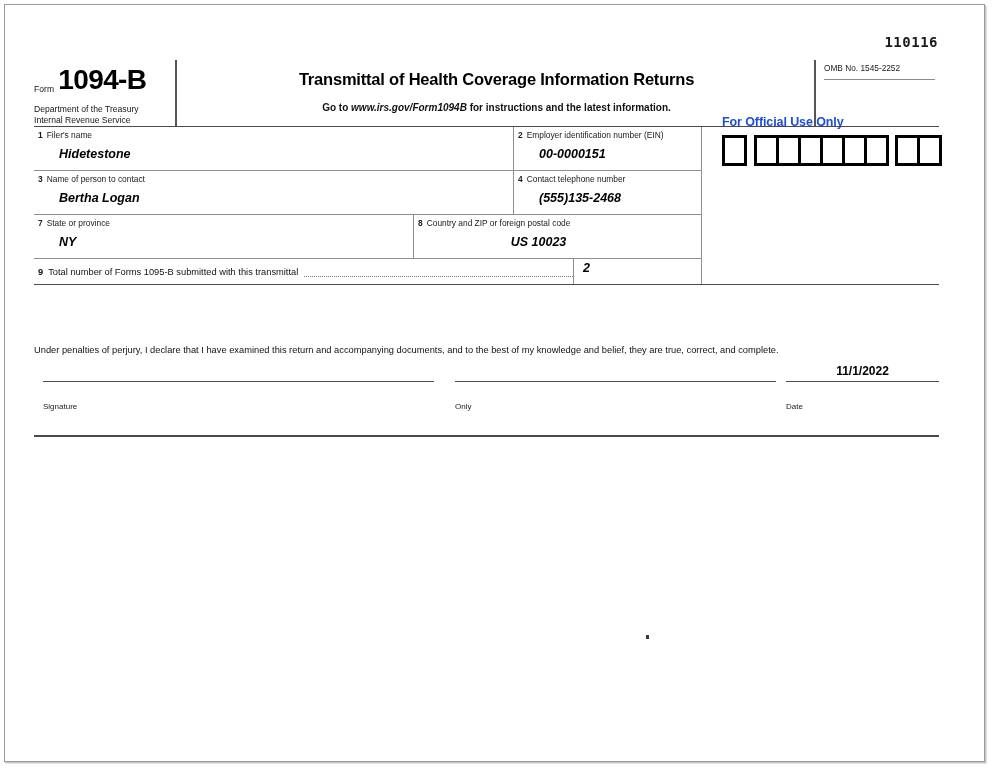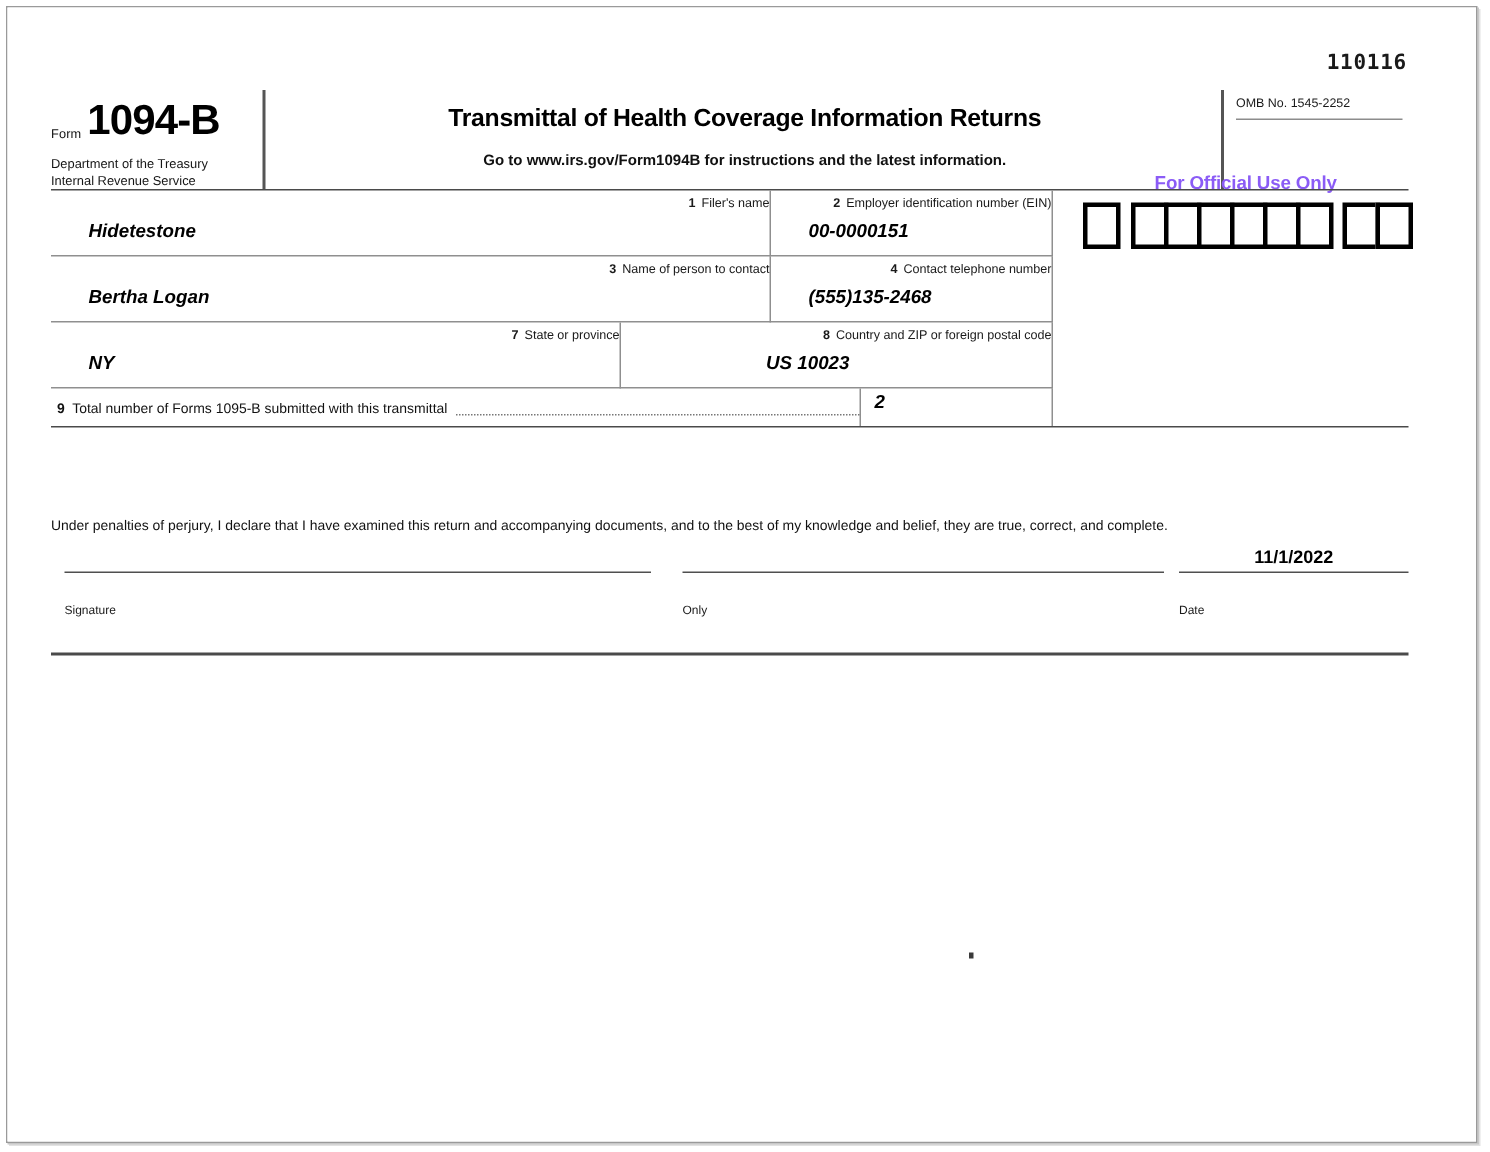--- a/index.html
+++ b/index.html
@@ -82,21 +82,21 @@
   }
   #form-title {
     font-size: 16.5px; font-weight: 700;
     color: #000; letter-spacing: -0.2px;
     margin-top: 8px;
   }
   #goto-line {
     font-size: 10px; font-weight: 700;
     color: #111; margin-top: 13px;
   }
-  #goto-line .ital { }
+  #goto-line .ital { font-style: italic; }
 
   #hdr-divider2 {
     position: absolute;
     left: 780px; top: -2px;
     width: 2px; height: 66px;
     background: #555;
   }
 
   #hdr-right {
     position: absolute;
@@ -138,21 +138,20 @@
     border-bottom: 1px solid #8f8f8f;
     height: 44px;
     padding: 3px 0 0 0;
   }
   .vline { border-right: 1px solid #8f8f8f; }
   .cap {
     font-size: 8.4px; color: #1a1a1a;
     white-space: nowrap;
     line-height: 10px;
     padding-left: 4px;
-    text-align: right;
   }
   .cap .num { font-weight: 700; margin-right: 4px; }
   .val {
     font-size: 12.5px; font-weight: 700;
     color: #000; margin-top: 7px; font-style: italic;
   }
   .val.ind { padding-left: 25px; }
   .val.mid { text-align: center; padding-right: 38px; }
 
   
@@ -163,21 +162,21 @@
   .c-pad   { width: 237px; }
 
   
   #official {
     position: absolute;
     left: 717px; top: 110px;
     width: 217px;
   }
   #official-title {
     font-size: 12.5px; font-weight: 700;
-    color: #8b5cf6; text-align: center;
+    color: #1d4ed8; text-align: left;
     letter-spacing: -0.1px;
   }
   #official-cells {
     display: flex; margin-top: 6px;
     align-items: stretch;
   }
   .ogroup { display: flex; }
   .ocell {
     width: 25px; height: 31px;
     border: 3px solid #000;

